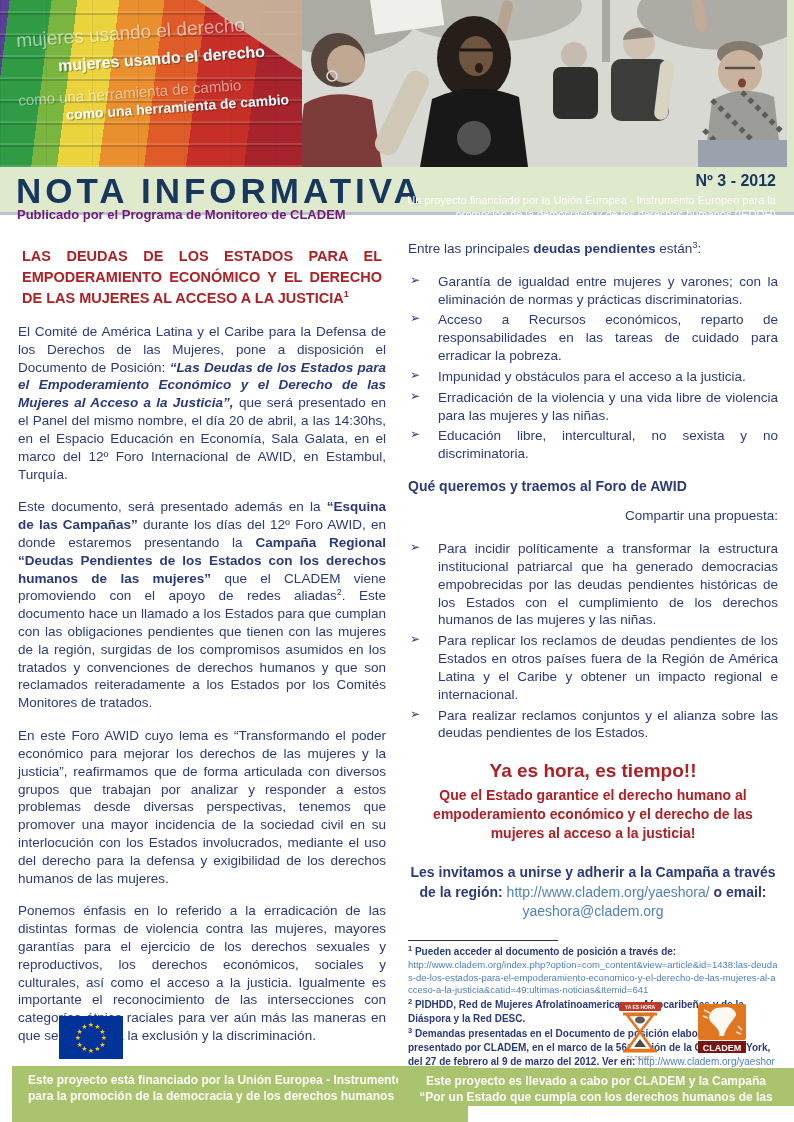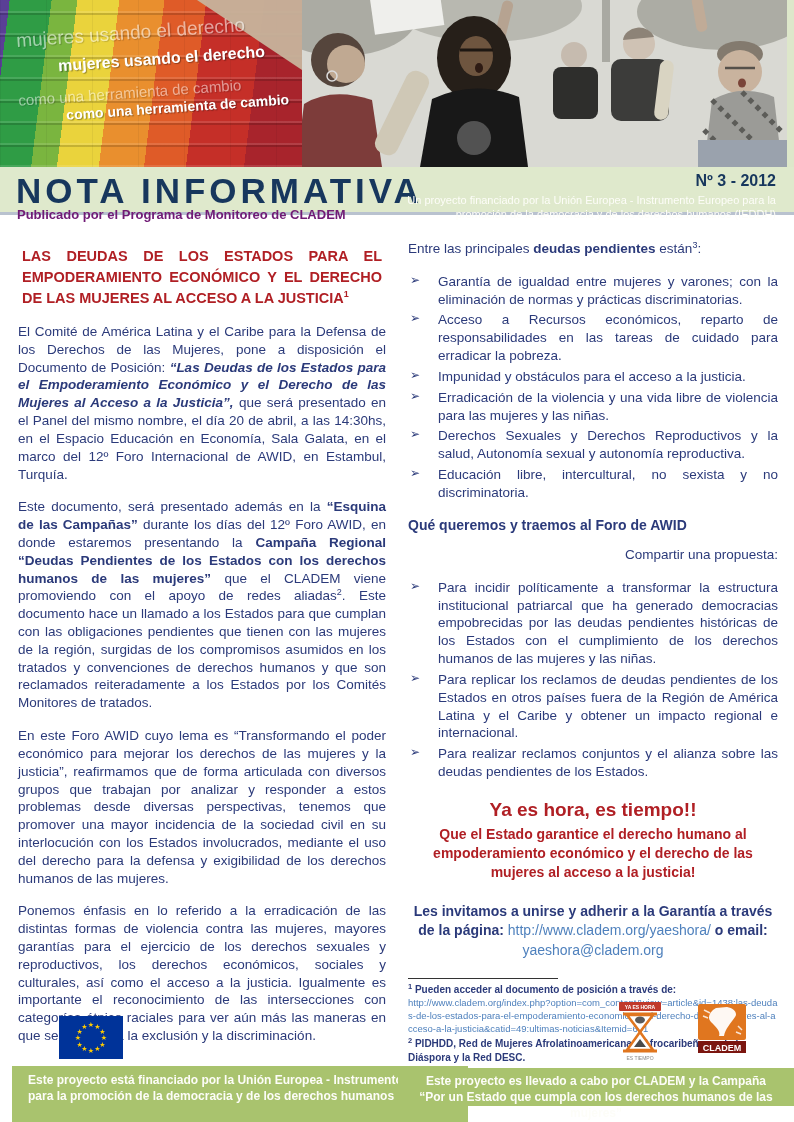--- a/index.html
+++ b/index.html
@@ -144,35 +144,34 @@
     <p class="body">Ponemos énfasis en lo referido a la erradicación de las distintas formas de violencia contra las mujeres, mayores garantías para el ejercicio de los derechos sexuales y reproductivos, los derechos económicos, sociales y culturales, así como el acceso a la justicia. Igualmente es importante el reconocimiento de las intersecciones con categorías étnico raciales para ver aún más las maneras en que se manifiesta la exclusión y la discriminación.</p>
   </div>
 
   <div class="col col-right">
     <p class="body"><span>Entre las principales </span><span class="b">deudas pendientes</span><span> están</span><sup>3</sup><span>:</span></p>
     <ul class="arrows">
       <li>Garantía de igualdad entre mujeres y varones; con la eliminación de normas y prácticas discriminatorias.</li>
       <li>Acceso a Recursos económicos, reparto de responsabilidades en las tareas de cuidado para erradicar la pobreza.</li>
       <li>Impunidad y obstáculos para el acceso a la justicia.</li>
       <li>Erradicación de la violencia y una vida libre de violencia para las mujeres y las niñas.</li>
-      <li>Derechos Sexuales y Derechos Reproductivos y la salud, Autonomía sexual y autonomía reproductiva.</li>
       <li>Educación libre, intercultural, no sexista y no discriminatoria.</li>
     </ul>
     <div class="sec-head">Qué queremos y traemos al Foro de AWID</div>
     <p class="body share">Compartir una propuesta:</p>
     <ul class="arrows" style="margin-top:0">
       <li>Para incidir políticamente a transformar la estructura institucional patriarcal que ha generado democracias empobrecidas por las deudas pendientes históricas de los Estados con el cumplimiento de los derechos humanos de las mujeres y las niñas.</li>
       <li>Para replicar los reclamos de deudas pendientes de los Estados en otros países fuera de la Región de América Latina y el Caribe y obtener un impacto regional e internacional.</li>
       <li>Para realizar reclamos conjuntos y el alianza sobre las deudas pendientes de los Estados.</li>
     </ul>
     <div class="cta">
       <div class="cta-title">Ya es hora, es tiempo!!</div>
       <div class="cta-text">Que el Estado garantice el derecho humano al empoderamiento económico y el derecho de las mujeres al acceso a la justicia!</div>
     </div>
-    <div class="invite"><span>Les invitamos a unirse y adherir a la Garantía a través de la página: </span><a href="#">http://www.cladem.org/yaeshora/</a><span class="b"> o email: </span><a href="#">yaeshora@cladem.org</a></div>
+    <div class="invite"><span>Les invitamos a unirse y adherir a la Campaña a través de la región: </span><a href="#">http://www.cladem.org/yaeshora/</a><span class="b"> o email: </span><a href="#">yaeshora@cladem.org</a></div>
 
     <hr class="fn-divider">
     <div class="fn"><sup>1</sup><span> Pueden acceder al documento de posición a través de:</span>
       <a href="#" class="url">http://www.cladem.org/index.php?option=com_content&amp;view=article&amp;id=1438:las-deudas-de-los-estados-para-el-empoderamiento-economico-y-el-derecho-de-las-mujeres-al-acceso-a-la-justicia&amp;catid=49:ultimas-noticias&amp;Itemid=641</a>
     </div>
     <div class="fn"><sup>2</sup><span> PIDHDD, Red de Mujeres Afrolatinoamericanas, Afrocaribeñas y de la Diáspora y la Red DESC.</span></div>
     <div class="fn"><sup>3</sup><span> Demandas presentadas en el Documento de posición elaborado y presentado por CLADEM, en el marco de la 56ª Sesión de la CSW, New York, del 27 de febrero al 9 de marzo del 2012. Ver en: </span><a href="#">http://www.cladem.org/yaeshora/</a></div>
   </div>
 
   <div class="logo" style="left:613px;top:1002px;">

